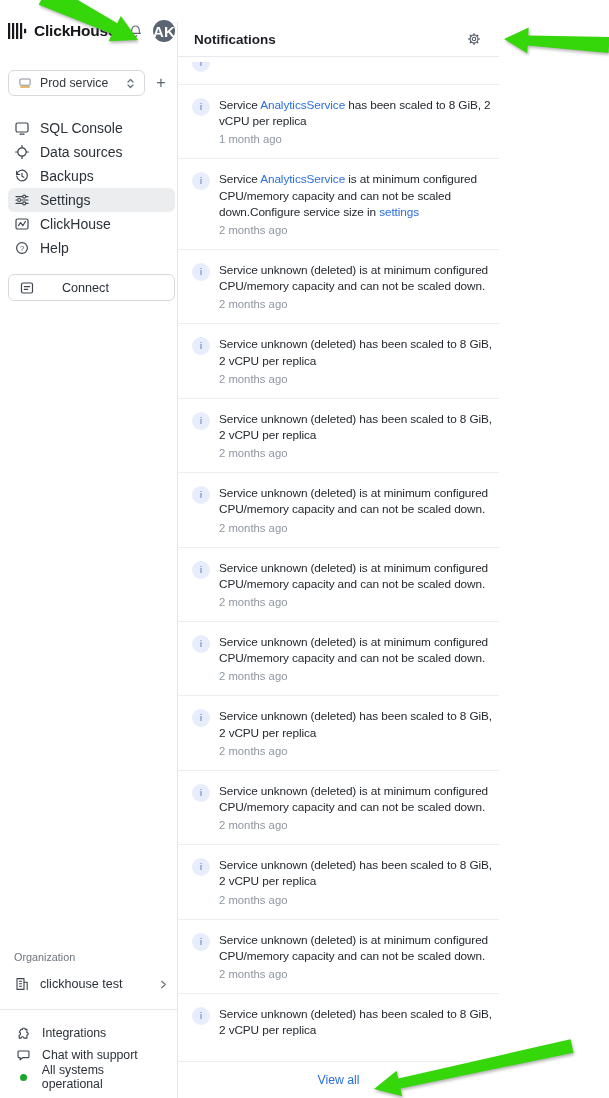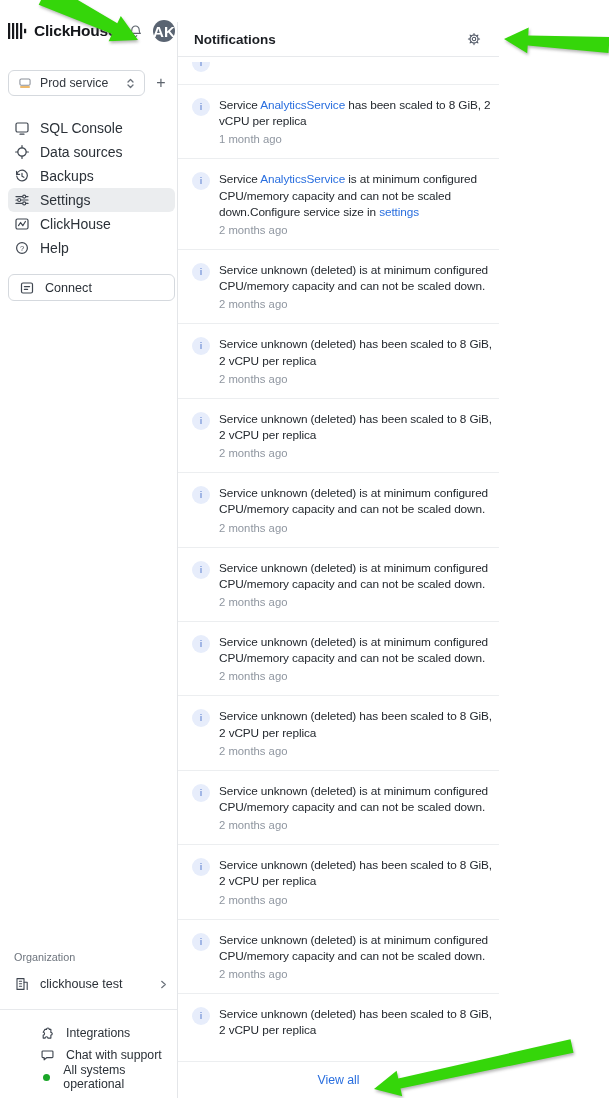--- a/index.html
+++ b/index.html
@@ -33,31 +33,31 @@
 
   .nav { margin-top:12px; padding:0 8px; }
   .nav-item { display:flex; align-items:center; height:24px; padding:0 6px; border-radius:6px;
               cursor:pointer; }
   .nav-item.selected { background:#ebedef; }
   .nav-item .ico { width:16px; height:16px; margin-right:10px; flex:0 0 auto; }
   .nav-item .lbl { font-size:14px; color:#2b3138; }
 
   .connect-btn { margin:14px 8px 0 8px; height:27px; display:flex; align-items:center;
                  border:1px solid #d5d9de; border-radius:6px; background:#fff; padding:0 10px;
-                 cursor:pointer; }
+                 cursor:pointer;gap:17px; }
   .connect-btn .ico { width:16px; height:16px; margin-right:10px; }
   .connect-btn .lbl { font-size:12.6px; color:#2b3138; }
 
   .sidebar-bottom { margin-top:auto; padding-bottom:10px; }
   .org-label { font-size:10.8px; color:#6d747d; padding:0 14px; margin-bottom:9px; }
   .org-row { display:flex; align-items:center; height:24px; padding:0 14px; cursor:pointer; }
   .org-row .ico { width:16px; height:16px; margin-right:10px; }
   .org-row .lbl { font-size:12.6px; color:#2b3138; flex:1; }
   .org-divider { border-top:1px solid #e7e9ec; margin:13px 0 12px 0; }
-  .foot-item { display:flex; align-items:center; height:22px; padding:0 16px; cursor:pointer;margin-left:24px; }
+  .foot-item { display:flex; align-items:center; height:22px; padding:0 16px; cursor:pointer; }
   .foot-item .ico { width:15px; height:15px; margin-right:11px; display:flex; align-items:center; justify-content:center; }
   .foot-item .lbl { font-size:12.3px; color:#2b3138; }
   .status-dot { width:7px; height:7px; border-radius:50%; background:#1aa628; }
 
   
   .panel { position:absolute; left:177px; top:22px; width:322px; height:1076px;
            border-left:1px solid #e4e6e9; background:#fff; display:flex; flex-direction:column; }
   .panel-header { height:35px; flex:0 0 auto; display:flex; align-items:center;
                   padding:0 16px; border-bottom:1px solid #e7e9ec; }
   .panel-title { font-size:13.5px; font-weight:700; color:#1b1e23; flex:1; }

